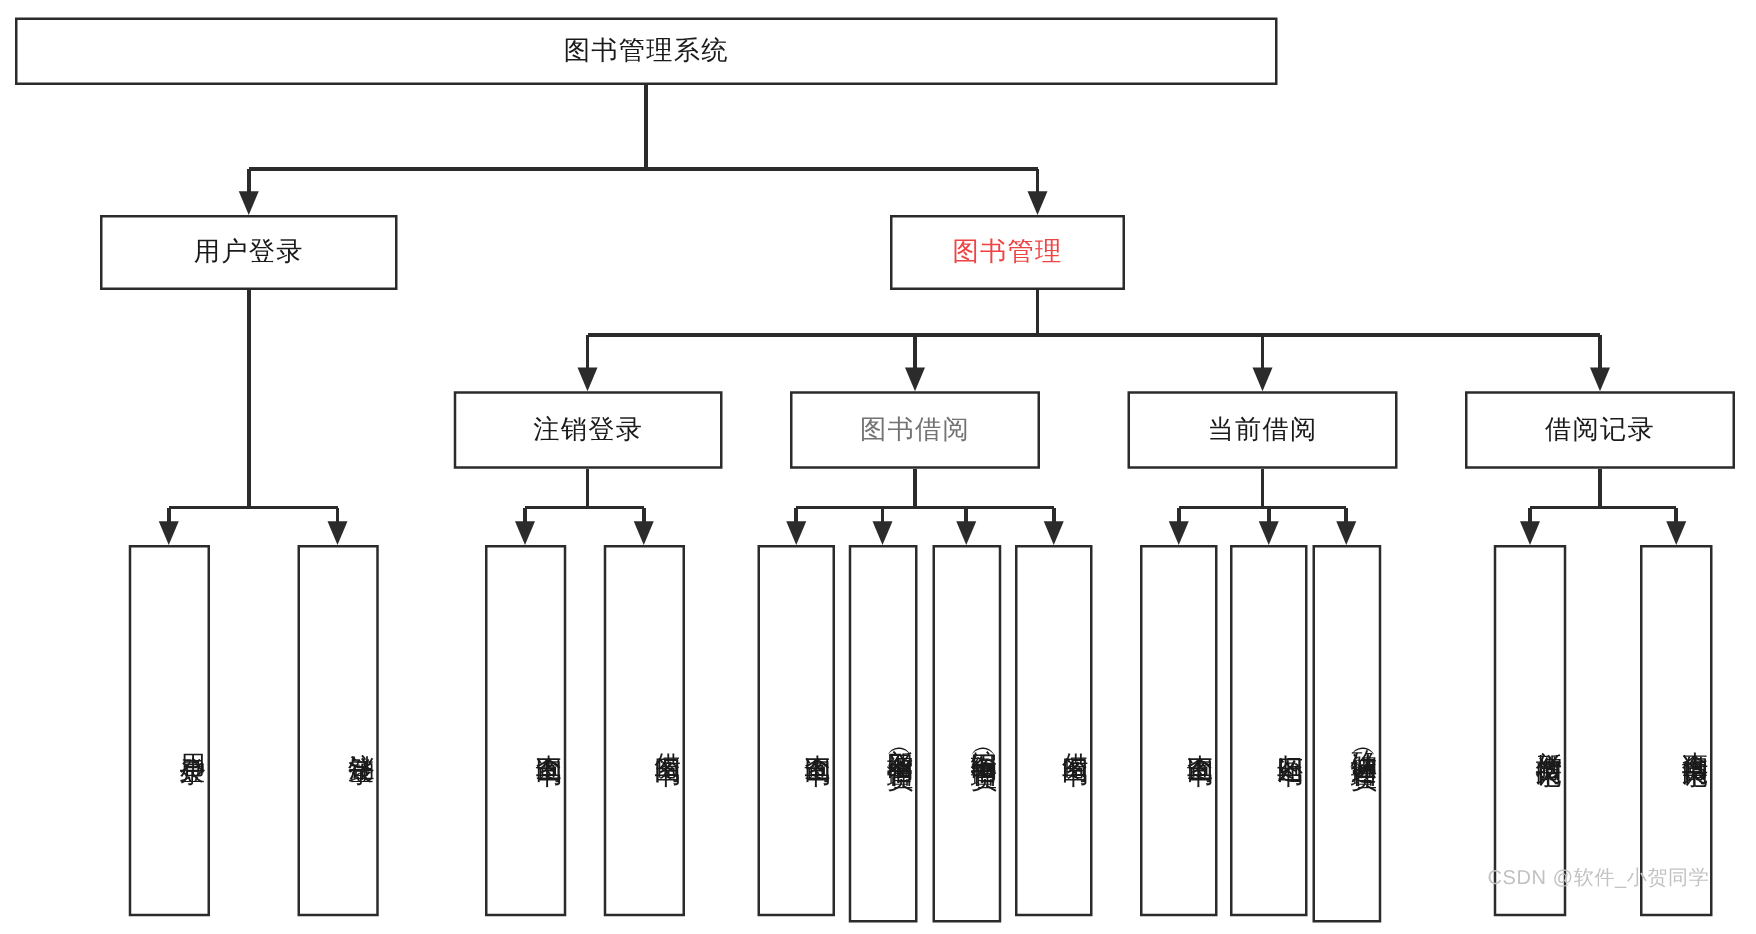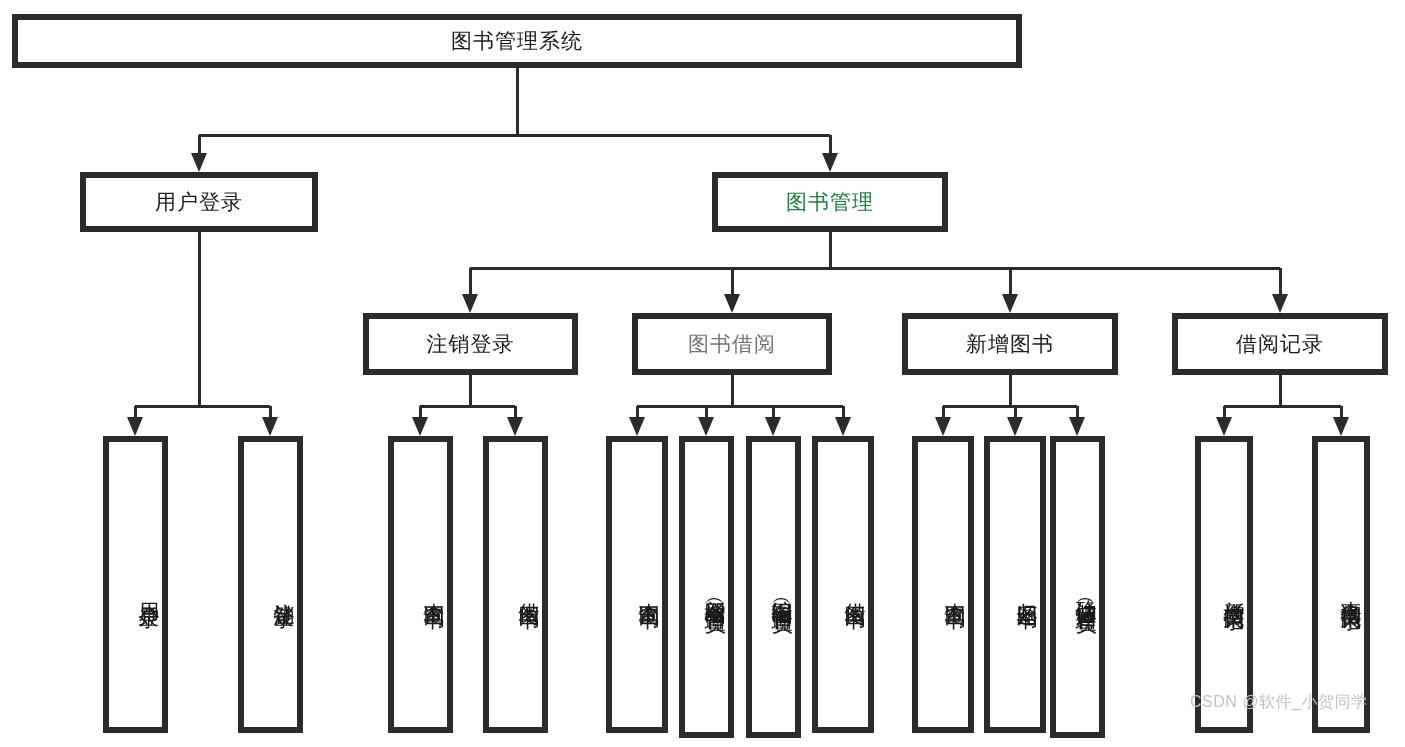--- a/index.html
+++ b/index.html
@@ -23,21 +23,21 @@
     left: 0;
     top: 0;
     width: 1405px;
     height: 747px;
     pointer-events: none;
   }
   .node {
     position: absolute;
     box-sizing: border-box;
     background: #ffffff;
-    border: 6px solid #404040;
+    border: 2px solid #404040;
     display: flex;
     align-items: center;
     justify-content: center;
     color: #1a1a1a;
   }
   .node.horiz {
     font-size: 21px;
     letter-spacing: 1px;
     line-height: 1.2;
     white-space: nowrap;
@@ -129,31 +129,31 @@
       <polygon points="1333,417 1349,417 1341,436" fill="#2b2b2b"></polygon>
     </svg>
 
   <div id="nodes">
       <div class="node horiz" style="left: 12px; top: 14px; width: 1010px; height: 54px; border-color: rgb(43, 43, 43); color: rgb(26, 26, 26);">
         <span class="node-label">图书管理系统</span>
       </div>
       <div class="node horiz" style="left: 80px; top: 172px; width: 238px; height: 60px; border-color: rgb(43, 43, 43); color: rgb(26, 26, 26);">
         <span class="node-label">用户登录</span>
       </div>
-      <div class="node horiz" style="left: 712px; top: 172px; width: 236px; height: 60px; border-color: rgb(43, 43, 43); color: #15803d; text-align: right;">
+      <div class="node horiz" style="left: 712px; top: 172px; width: 188px; height: 60px; border-color: rgb(43, 43, 43); color: #ef4444; text-align: right;">
         <span class="node-label">图书管理</span>
       </div>
       <div class="node horiz" style="left: 363px; top: 313px; width: 215px; height: 62px; border-color: rgb(43, 43, 43); color: rgb(26, 26, 26);">
         <span class="node-label">注销登录</span>
       </div>
       <div class="node horiz" style="left: 632px; top: 313px; width: 200px; height: 62px; border-color: rgb(43, 43, 43); color: #737373;">
         <span class="node-label">图书借阅</span>
       </div>
       <div class="node horiz" style="left: 902px; top: 313px; width: 216px; height: 62px; border-color: rgb(43, 43, 43); color: rgb(26, 26, 26);">
-        <span class="node-label">新增图书</span>
+        <span class="node-label">当前借阅</span>
       </div>
       <div class="node horiz" style="left: 1172px; top: 313px; width: 216px; height: 62px; border-color: rgb(43, 43, 43); color: rgb(26, 26, 26); text-align: right;">
         <span class="node-label">借阅记录</span>
       </div>
       <div class="node vert" style="left: 103px; top: 436px; width: 65px; height: 297px; border-color: rgb(43, 43, 43); color: rgb(26, 26, 26);">
         <span class="node-label">用户登录</span>
       </div>
       <div class="node vert" style="left: 238px; top: 436px; width: 65px; height: 297px; border-color: rgb(43, 43, 43); color: rgb(26, 26, 26);">
         <span class="node-label">注销登录</span>
       </div>

